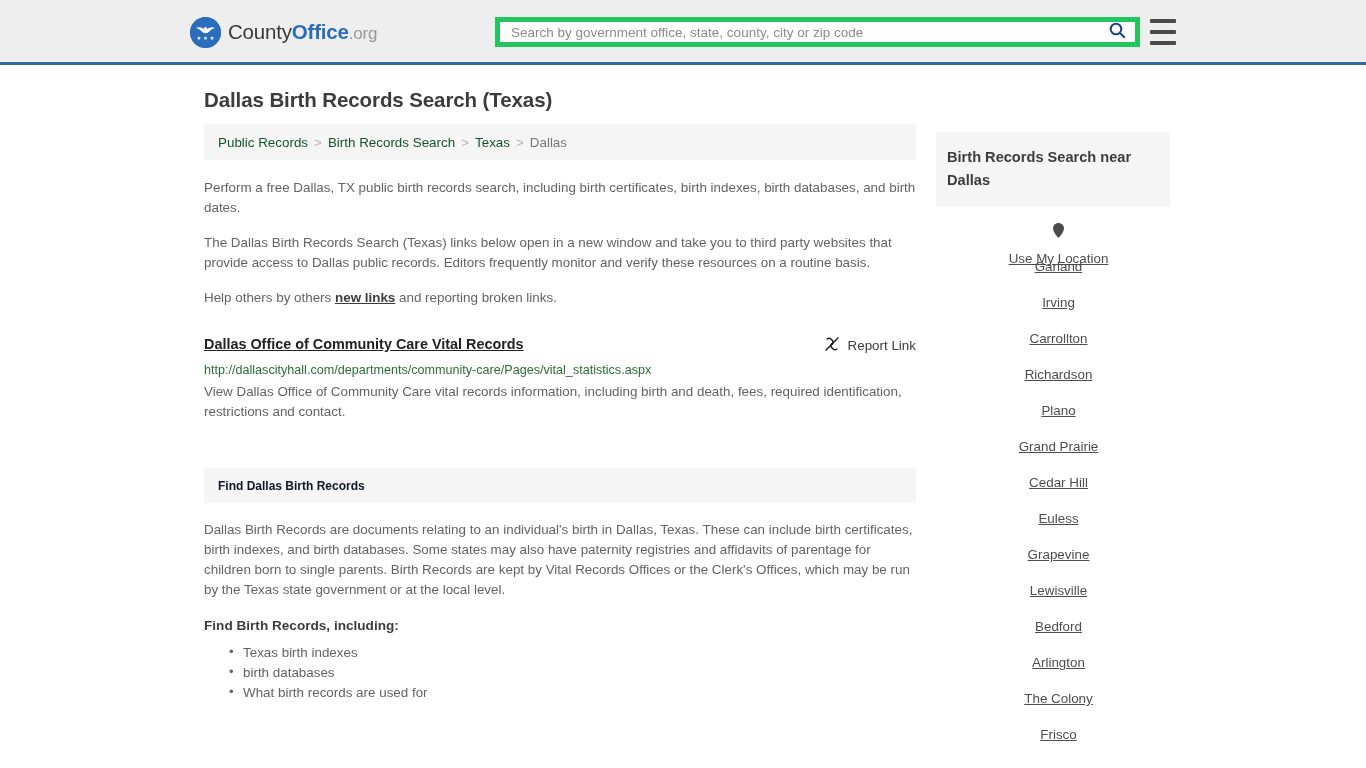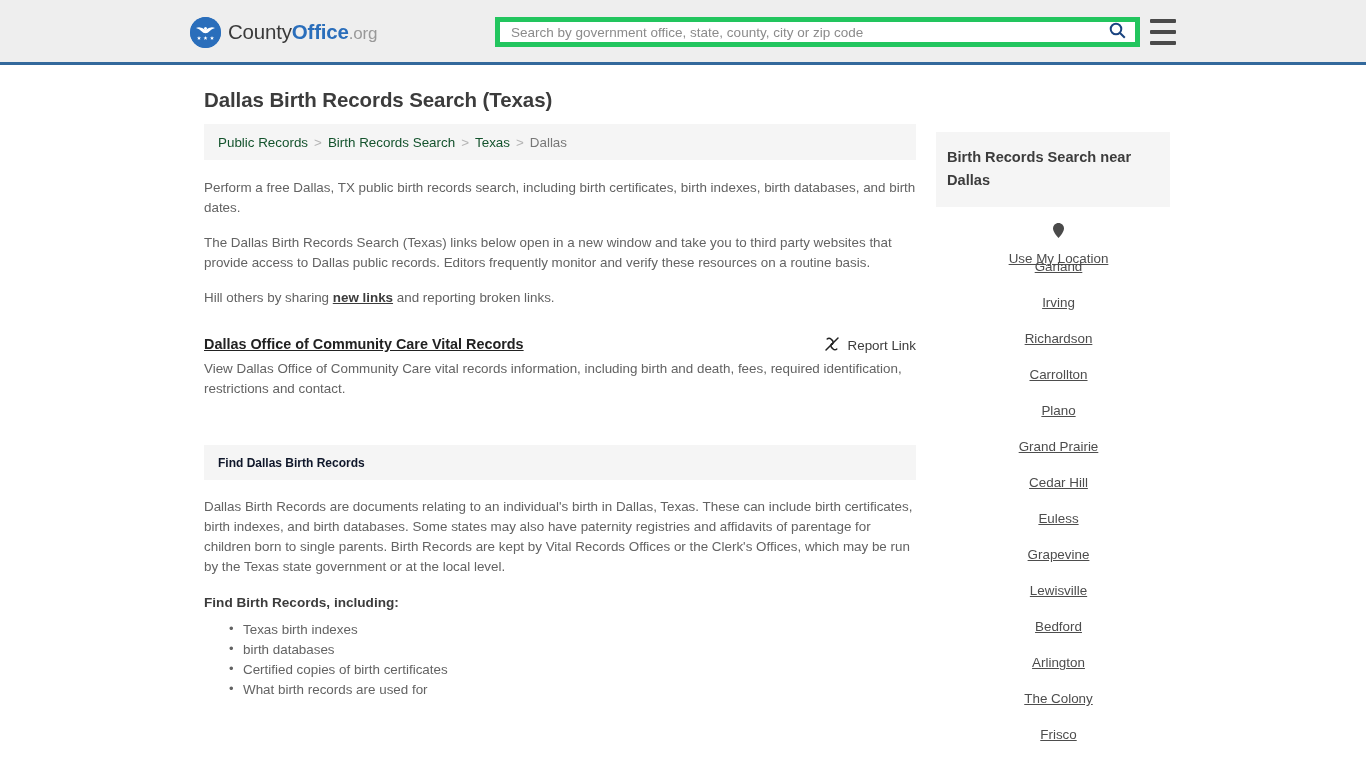--- a/index.html
+++ b/index.html
@@ -345,49 +345,49 @@
       <a href="#">Birth Records Search</a>
       <span class="sep">&gt;</span>
       <a href="#">Texas</a>
       <span class="sep">&gt;</span>
       <span class="current">Dallas</span>
     </nav>
 
     <div class="intro">
       <p>Perform a free Dallas, TX public birth records search, including birth certificates, birth indexes, birth databases, and birth dates.</p>
       <p>The Dallas Birth Records Search (Texas) links below open in a new window and take you to third party websites that provide access to Dallas public records. Editors frequently monitor and verify these resources on a routine basis.</p>
-      <p><span>Hill others by sharing </span><a href="#">new links</a><span> and reporting broken links.</span></p>
+      <p><span>Help others by others </span><a href="#">new links</a><span> and reporting broken links.</span></p>
     </div>
 
     <div class="result">
       <div class="result-head">
         <a class="result-title" href="#">Dallas Office of Community Care Vital Records</a>
         <a class="report-link" href="#">
           <span>
             <svg width="16" height="16" viewBox="0 0 16 16" aria-hidden="true">
               <path d="M3.2 3.0 a2.6 2.6 0 0 1 3.7 0 l1.4 1.4 a2.6 2.6 0 0 1 0 3.7" fill="none" stroke="#222" stroke-width="1.5" stroke-linecap="round"></path>
               <path d="M12.8 13.0 a2.6 2.6 0 0 1 -3.7 0 l-1.4 -1.4 a2.6 2.6 0 0 1 0 -3.7" fill="none" stroke="#222" stroke-width="1.5" stroke-linecap="round"></path>
               <line x1="2.0" y1="14.0" x2="14.0" y2="2.0" stroke="#222" stroke-width="1.5" stroke-linecap="round"></line>
             </svg>
           </span>
           <span>Report Link</span>
         </a>
       </div>
+      <a class="result-url" href="#">http://dallascityhall.com/departments/community-care/Pages/vital_statistics.aspx</a>
       <p class="result-desc">View Dallas Office of Community Care vital records information, including birth and death, fees, required identification, restrictions and contact.</p>
     </div>
 
     <div class="section">
       <div class="section-head">Find Dallas Birth Records</div>
       <div class="section-body">
         <p>Dallas Birth Records are documents relating to an individual's birth in Dallas, Texas. These can include birth certificates, birth indexes, and birth databases. Some states may also have paternity registries and affidavits of parentage for children born to single parents. Birth Records are kept by Vital Records Offices or the Clerk's Offices, which may be run by the Texas state government or at the local level.</p>
         <p class="lead-label">Find Birth Records, including:</p>
         <ul>
           <li>Texas birth indexes</li>
           <li>birth databases</li>
-          <li>Certified copies of birth certificates</li>
           <li>What birth records are used for</li>
         </ul>
       </div>
     </div>
 
   </div>
 
   <aside class="sidebar">
     <div class="sidebar-head">
       <h2>Birth Records Search near Dallas</h2>
@@ -401,24 +401,24 @@
         </span>
         <a href="#">Use My Location</a>
       </li>
       <li>
           <a href="#">Garland</a>
         </li>
       <li>
           <a href="#">Irving</a>
         </li>
       <li>
+          <a href="#">Carrollton</a>
+        </li>
+      <li>
           <a href="#">Richardson</a>
-        </li>
-      <li>
-          <a href="#">Carrollton</a>
         </li>
       <li>
           <a href="#">Plano</a>
         </li>
       <li>
           <a href="#">Grand Prairie</a>
         </li>
       <li>
           <a href="#">Cedar Hill</a>
         </li>

